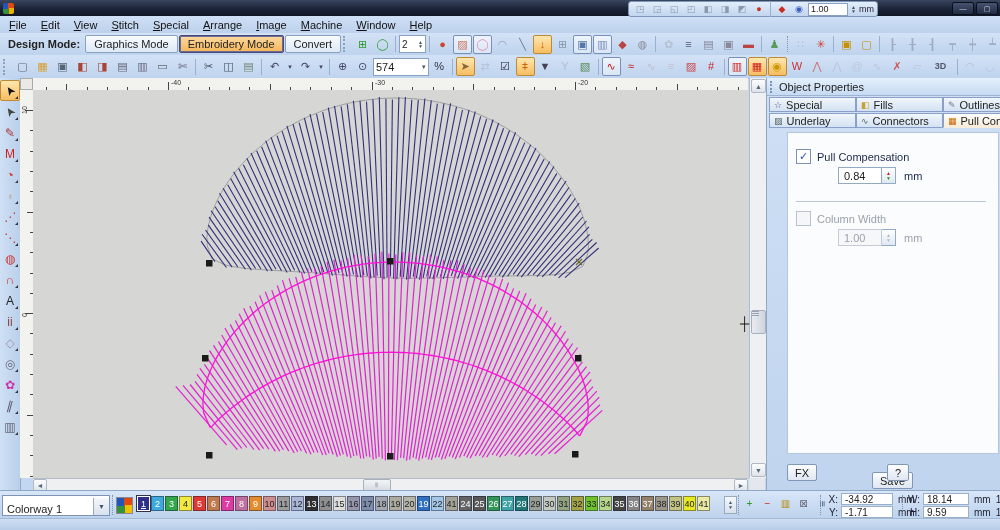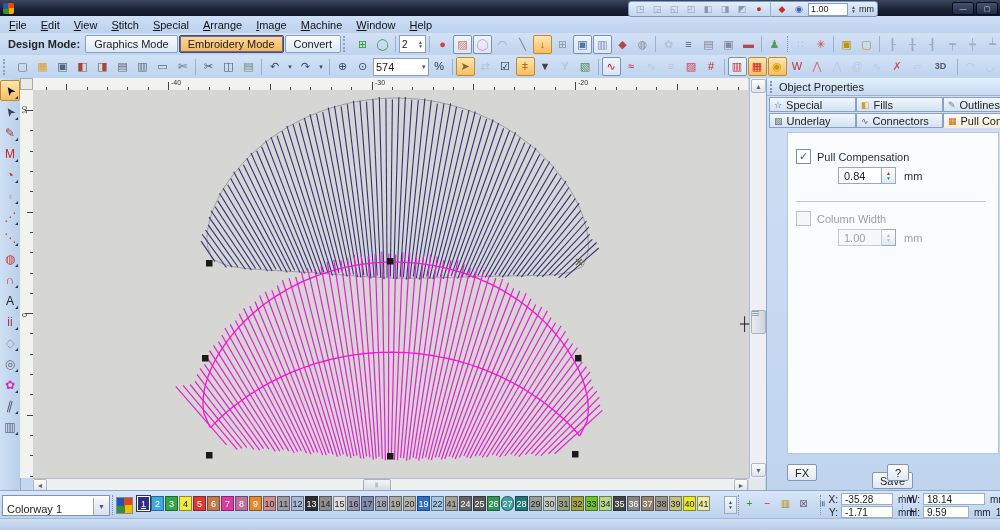--- a/index.html
+++ b/index.html
@@ -713,21 +713,21 @@
         <span class="chip" style="background: rgb(125, 140, 171); color: rgb(34, 34, 34);">17</span>
         <span class="chip" style="background: rgb(163, 167, 178); color: rgb(34, 34, 34);">18</span>
         <span class="chip" style="background: rgb(171, 171, 159); color: rgb(34, 34, 34);">19</span>
         <span class="chip" style="background: rgb(180, 180, 169); color: rgb(34, 34, 34);">20</span>
         <span class="chip" style="background: rgb(47, 111, 194); color: rgb(255, 255, 255);">19</span>
         <span class="chip" style="background: rgb(164, 198, 230); color: rgb(34, 34, 34);">22</span>
         <span class="chip" style="background: rgb(163, 163, 152); color: rgb(34, 34, 34);">41</span>
         <span class="chip" style="background: rgb(100, 100, 100); color: rgb(255, 255, 255);">24</span>
         <span class="chip" style="background: rgb(87, 87, 87); color: rgb(255, 255, 255);">25</span>
         <span class="chip" style="background: rgb(51, 148, 87); color: rgb(255, 255, 255);">26</span>
-        <span class="chip" style="background: rgb(63, 163, 163); color: rgb(255, 255, 255); border-radius: 6px;">27</span>
+        <span class="chip" style="background: rgb(63, 163, 163); color: rgb(255, 255, 255);">27</span>
         <span class="chip" style="background: rgb(34, 118, 118); color: rgb(255, 255, 255);">28</span>
         <span class="chip" style="background: rgb(151, 158, 149); color: rgb(34, 34, 34);">29</span>
         <span class="chip" style="background: rgb(193, 200, 191); color: rgb(34, 34, 34);">30</span>
         <span class="chip" style="background: rgb(147, 163, 130); color: rgb(34, 34, 34);">31</span>
         <span class="chip" style="background: rgb(163, 163, 69); color: rgb(34, 34, 34);">32</span>
         <span class="chip" style="background: rgb(112, 195, 43); color: rgb(34, 34, 34);">33</span>
         <span class="chip" style="background: rgb(182, 214, 139); color: rgb(34, 34, 34);">34</span>
         <span class="chip" style="background: rgb(69, 69, 69); color: rgb(255, 255, 255);">35</span>
         <span class="chip" style="background: rgb(133, 133, 133); color: rgb(255, 255, 255);">36</span>
         <span class="chip" style="background: rgb(147, 129, 106); color: rgb(255, 255, 255);">37</span>
@@ -745,32 +745,32 @@
         <span class="tbi" style="color: rgb(42, 154, 42);">+</span>
         <span class="tbi" style="color: rgb(204, 34, 34);">−</span>
         <span class="tbi" style="color: rgb(187, 136, 0);">▥</span>
         <span class="tbi" style="color: rgb(102, 102, 119);">⊠</span>
         <span class="tbi" style="color: rgb(51, 85, 119); transform: rotate(90deg);">≡</span>
       </div>
     <span class="statsep" style="left:820px;"></span>
 
     <div class="xy" style="left:824px;top:2px;">
       <span class="lab">X:</span>
-      <span class="fld" style="width:52px;">-35.28</span>
+      <span class="fld" style="width:52px;">-34.92</span>
       <span class="un">mm</span>
     </div>
     <div class="xy" style="left:824px;top:15px;">
       <span class="lab">Y:</span>
       <span class="fld" style="width:52px;">-1.71</span>
       <span class="un">mm</span>
     </div>
     <span class="statsep" style="left:902px;"></span>
     <div class="xy" style="left:906px;top:2px;">
       <span class="lab">W:</span>
-      <span class="fld" style="width:62px;">18.14</span>
+      <span class="fld" style="width:46px;">18.14</span>
       <span class="un">mm</span>
       <span class="un">10</span>
     </div>
     <div class="xy" style="left:906px;top:15px;">
       <span class="lab">H:</span>
       <span class="fld" style="width:46px;">9.59</span>
       <span class="un">mm</span>
       <span class="un">10</span>
     </div>
   </div>

